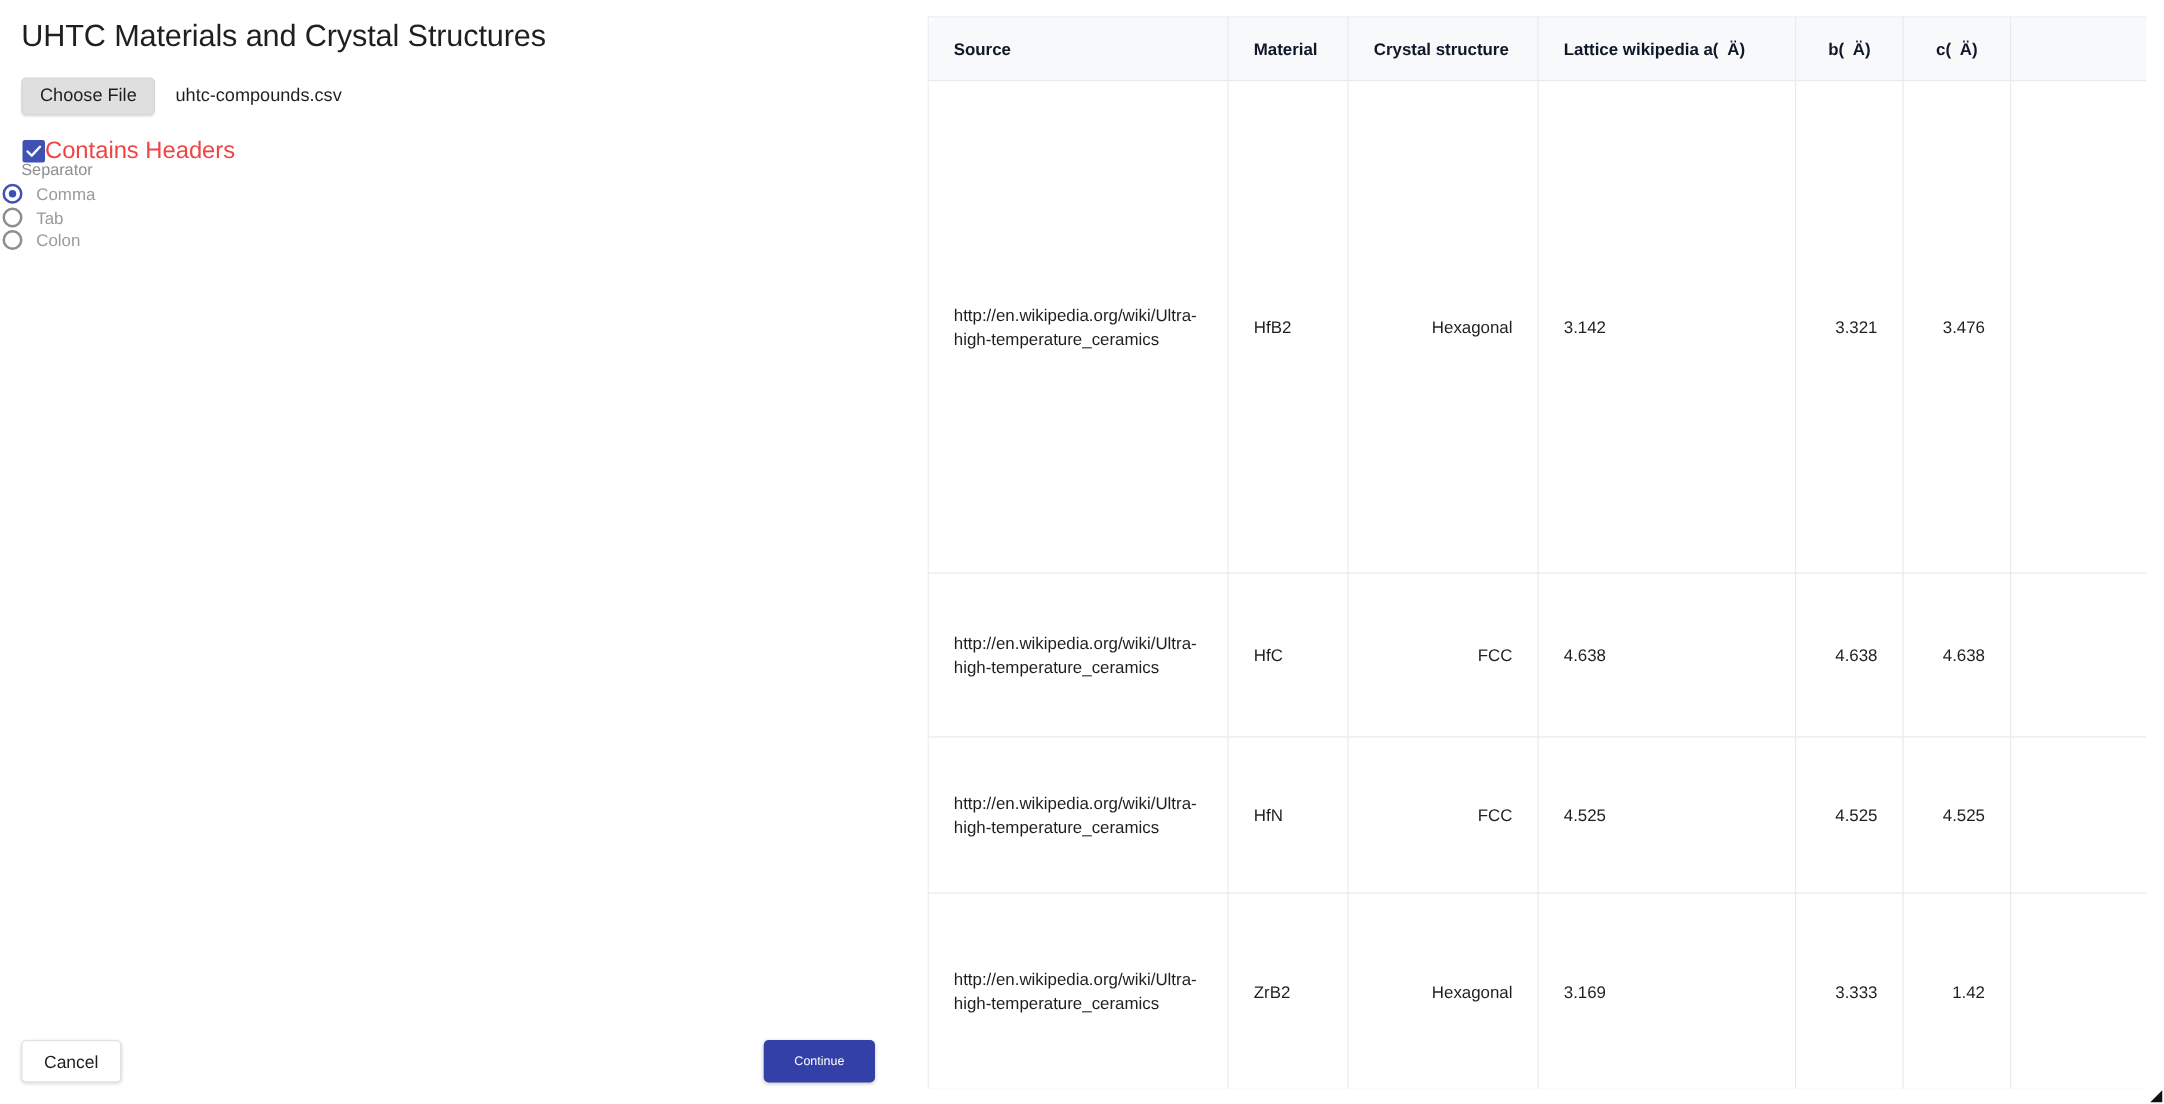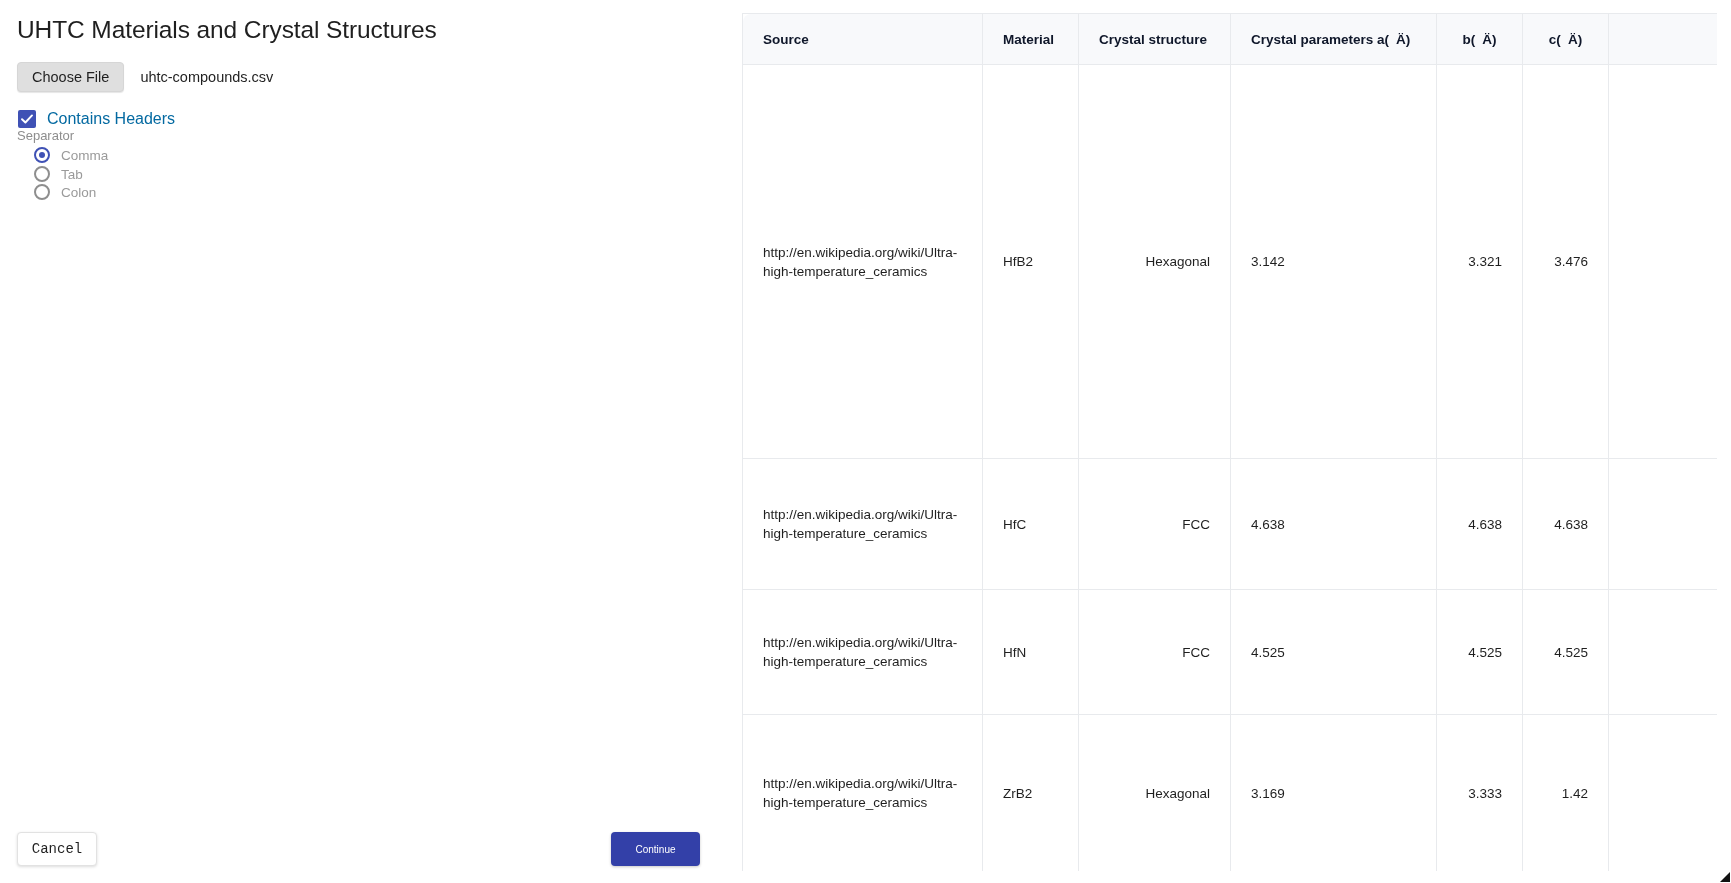--- a/index.html
+++ b/index.html
@@ -81,38 +81,37 @@
     height: 18px;
     border-radius: 2px;
     background: #3f51b5;
     position: relative;
     flex: none;
     cursor: pointer;
   }
   .checkbox-box svg { position: absolute; left: 2px; top: 2px; }
 
   #headers-label {
-    margin-left: 11px;
-    font-size: 16px;
-    color: #0369a1;
+    font-size: 19px;
+    color: #ef4444;
     white-space: nowrap;
   }
 
   #separator-label {
     position: absolute;
     left: 17px;
     top: 128px;
     font-size: 13px;
     color: #8e8e8e;
     white-space: nowrap;
   }
 
   .radio-row {
     position: absolute;
-    left: 34px;
+    left: 2px;
     display: flex;
     align-items: center;
     cursor: pointer;
   }
   #radio-comma { top: 147px; }
   #radio-tab   { top: 166px; }
   #radio-colon { top: 184px; }
 
   .radio-outer {
     width: 16px;
@@ -152,21 +151,20 @@
     align-items: center;
     justify-content: center;
     background: #ffffff;
     border: 1px solid #e2e2e2;
     border-radius: 4px;
     box-shadow: 0 1px 3px rgba(0,0,0,0.14);
     font-size: 14px;
     color: #1f1f1f;
     cursor: pointer;
     box-sizing: border-box;
-    font-family: Liberation Mono, monospace;
   }
 
   #continue-button {
     position: absolute;
     left: 611px;
     top: 832px;
     width: 89px;
     height: 34px;
     display: flex;
     align-items: center;
@@ -306,21 +304,21 @@
         <th class="col-source">
           <span>Source</span>
         </th>
         <th class="col-material">
           <span>Material</span>
         </th>
         <th class="col-structure">
           <span>Crystal structure</span>
         </th>
         <th class="col-a">
-          <span class="ang"><span>Crystal parameters a(</span><span class="gap"></span><span>Ä</span><span>)</span></span>
+          <span class="ang"><span>Lattice wikipedia a(</span><span class="gap"></span><span>Ä</span><span>)</span></span>
         </th>
         <th class="col-b num">
           <span class="ang"><span>b(</span><span class="gap"></span><span>Ä</span><span>)</span></span>
         </th>
         <th class="col-c num">
           <span class="ang"><span>c(</span><span class="gap"></span><span>Ä</span><span>)</span></span>
         </th>
         <th class="col-extra">
           <span></span>
         </th>

